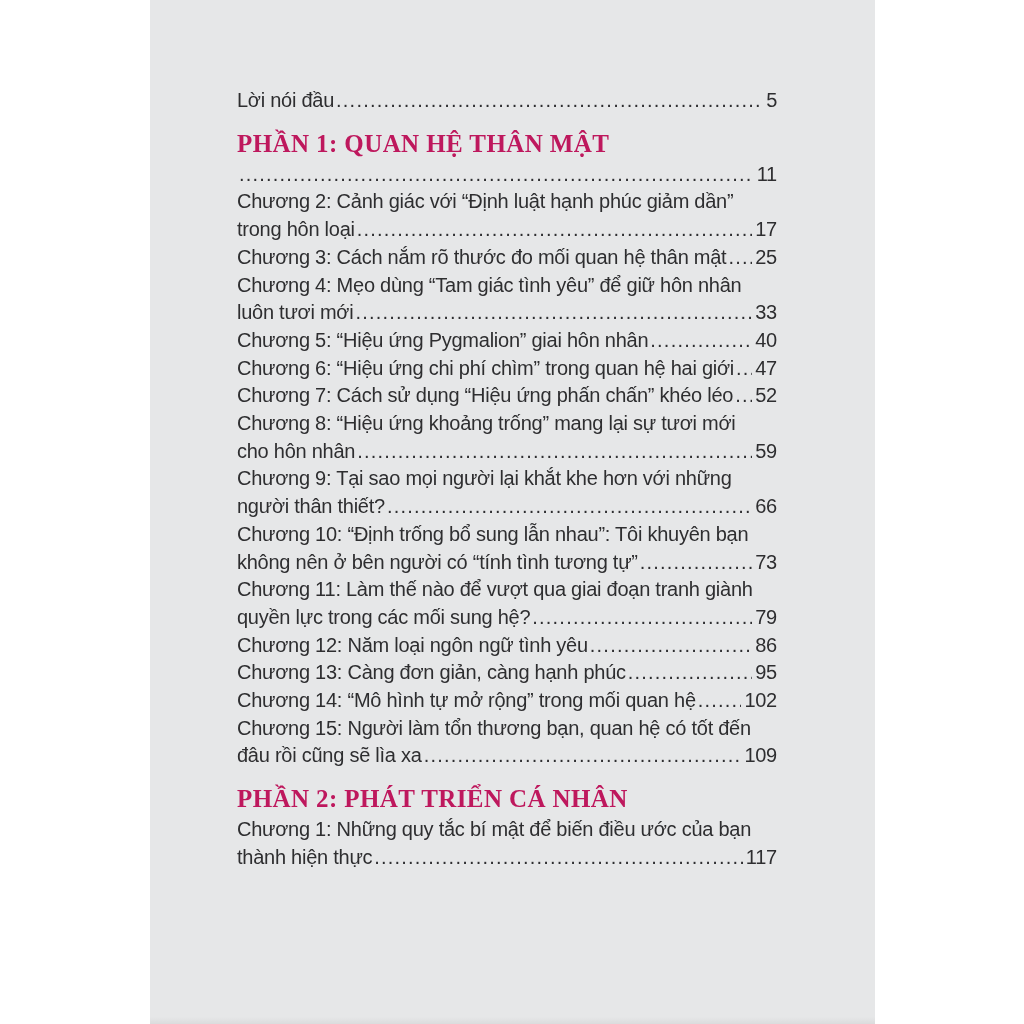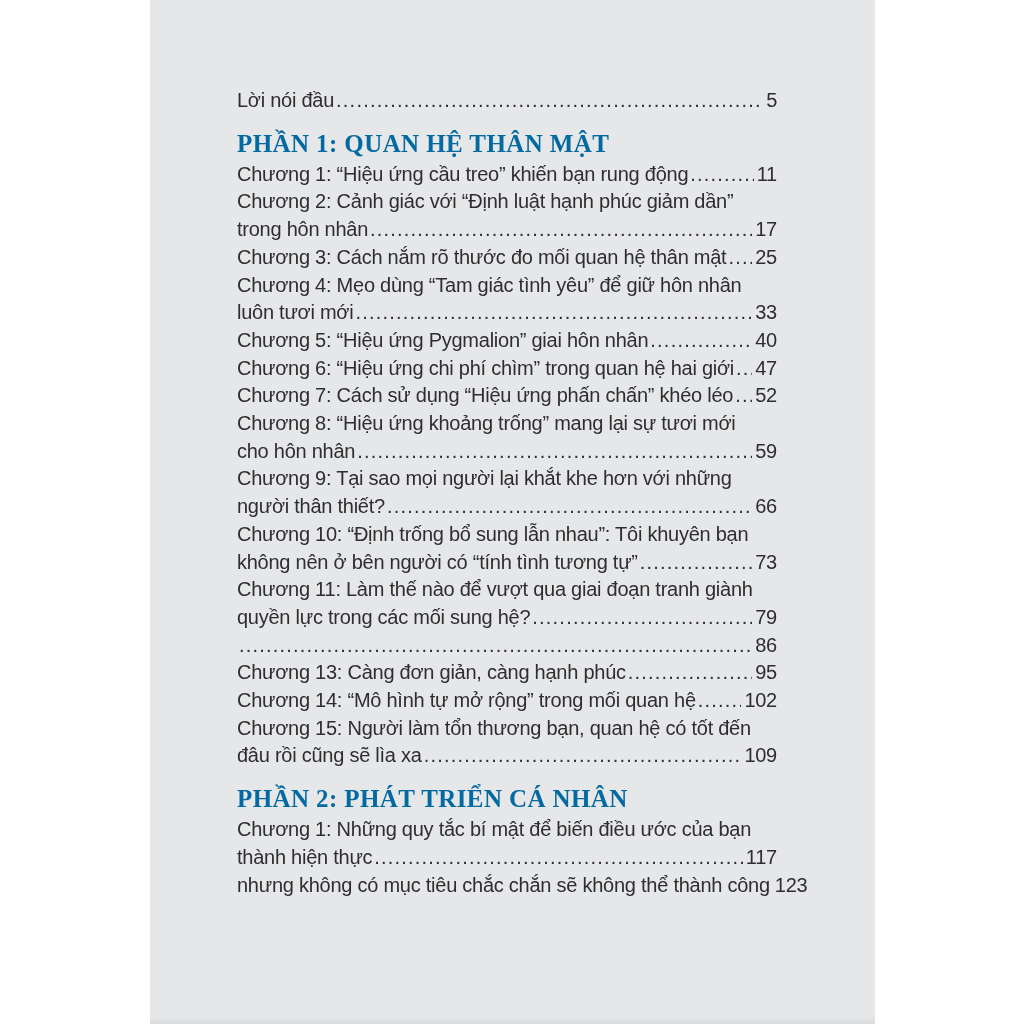--- a/index.html
+++ b/index.html
@@ -68,21 +68,21 @@
   .row .num {
     flex: 0 0 auto;
     text-align: right;
   }
   .part-heading {
     font-family: "Liberation Serif", "DejaVu Serif", serif;
     font-weight: bold;
     font-size: 25px;
     line-height: 30px;
     letter-spacing: 0.4px;
-    color: #0369a1;
+    color: #be185d;
     margin-top: 14px;
     margin-bottom: 2px;
     white-space: nowrap;
   }
   .preface-block {
     margin-bottom: 12px;
   }
 </style>
 </head>
 <body>
@@ -93,29 +93,28 @@
       <div id="toc-root">
           <div class="preface-block">
             <div class="row">
               <span class="title">Lời nói đầu</span>
               <span class="dots"></span>
               <span class="num">5</span>
             </div>
           </div>
           <div class="part-heading">PHẦN 1: QUAN HỆ THÂN MẬT</div>
           <div class="row">
-            <span class="title">Chương 1: “Hiệu ứng cầu treo” khiến bạn rung động</span>
             <span class="dots"></span>
             <span class="num">11</span>
           </div>
           <div class="row">
             <span class="title">Chương 2: Cảnh giác với “Định luật hạnh phúc giảm dần”</span>
           </div>
           <div class="row">
-            <span class="title">trong hôn nhân</span>
+            <span class="title">trong hôn loại</span>
             <span class="dots"></span>
             <span class="num">17</span>
           </div>
           <div class="row">
             <span class="title">Chương 3: Cách nắm rõ thước đo mối quan hệ thân mật</span>
             <span class="dots"></span>
             <span class="num">25</span>
           </div>
           <div class="row">
             <span class="title">Chương 4: Mẹo dùng “Tam giác tình yêu” để giữ hôn nhân</span>
@@ -166,20 +165,21 @@
           </div>
           <div class="row">
             <span class="title">Chương 11: Làm thế nào để vượt qua giai đoạn tranh giành</span>
           </div>
           <div class="row">
             <span class="title">quyền lực trong các mối sung hệ?</span>
             <span class="dots"></span>
             <span class="num">79</span>
           </div>
           <div class="row">
+            <span class="title">Chương 12: Năm loại ngôn ngữ tình yêu</span>
             <span class="dots"></span>
             <span class="num">86</span>
           </div>
           <div class="row">
             <span class="title">Chương 13: Càng đơn giản, càng hạnh phúc</span>
             <span class="dots"></span>
             <span class="num">95</span>
           </div>
           <div class="row">
             <span class="title">Chương 14: “Mô hình tự mở rộng” trong mối quan hệ</span>
@@ -195,22 +195,17 @@
             <span class="num">109</span>
           </div>
           <div class="part-heading">PHẦN 2: PHÁT TRIỂN CÁ NHÂN</div>
           <div class="row">
             <span class="title">Chương 1: Những quy tắc bí mật để biến điều ước của bạn</span>
           </div>
           <div class="row">
             <span class="title">thành hiện thực</span>
             <span class="dots"></span>
             <span class="num">117</span>
-          </div>
-          <div class="row">
-            <span class="title">nhưng không có mục tiêu chắc chắn sẽ không thể thành công</span>
-            <span class="dots"></span>
-            <span class="num">123</span>
           </div>
         </div>
     </div>
   </div>
 </div>
 
 </body></html>

